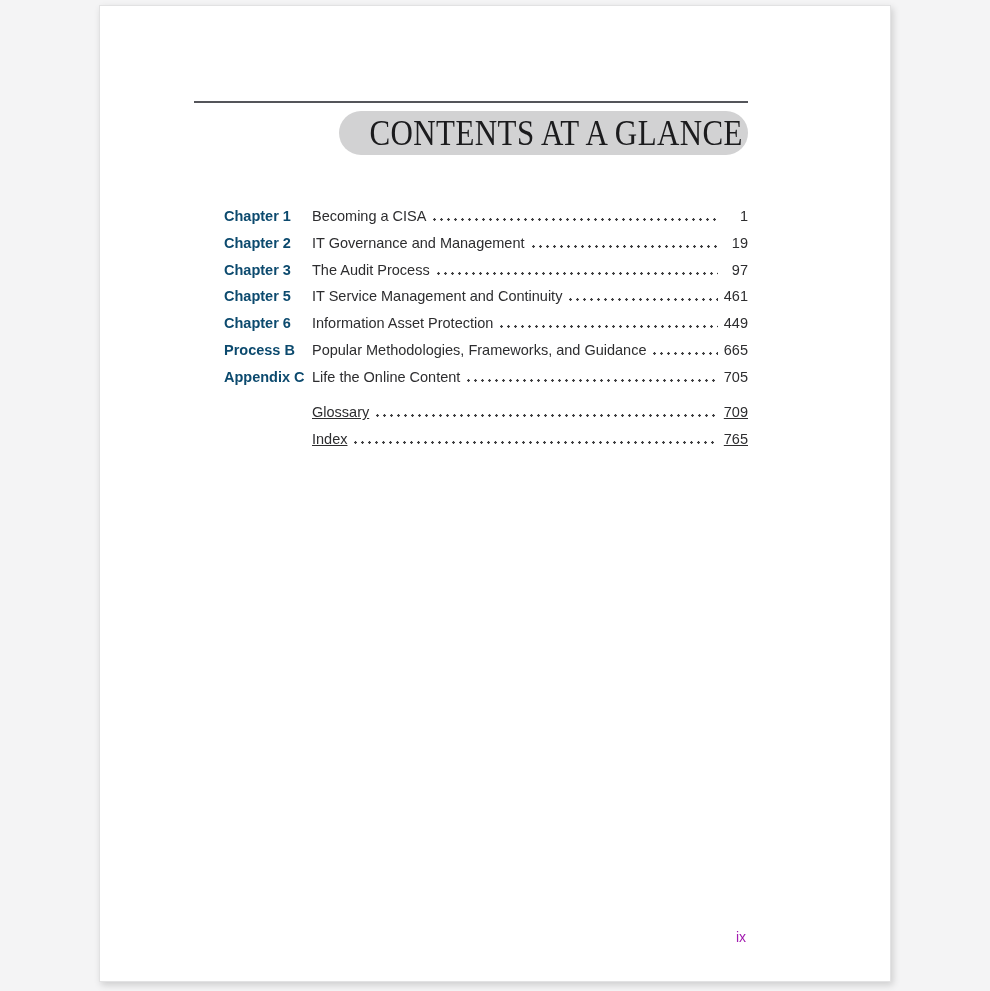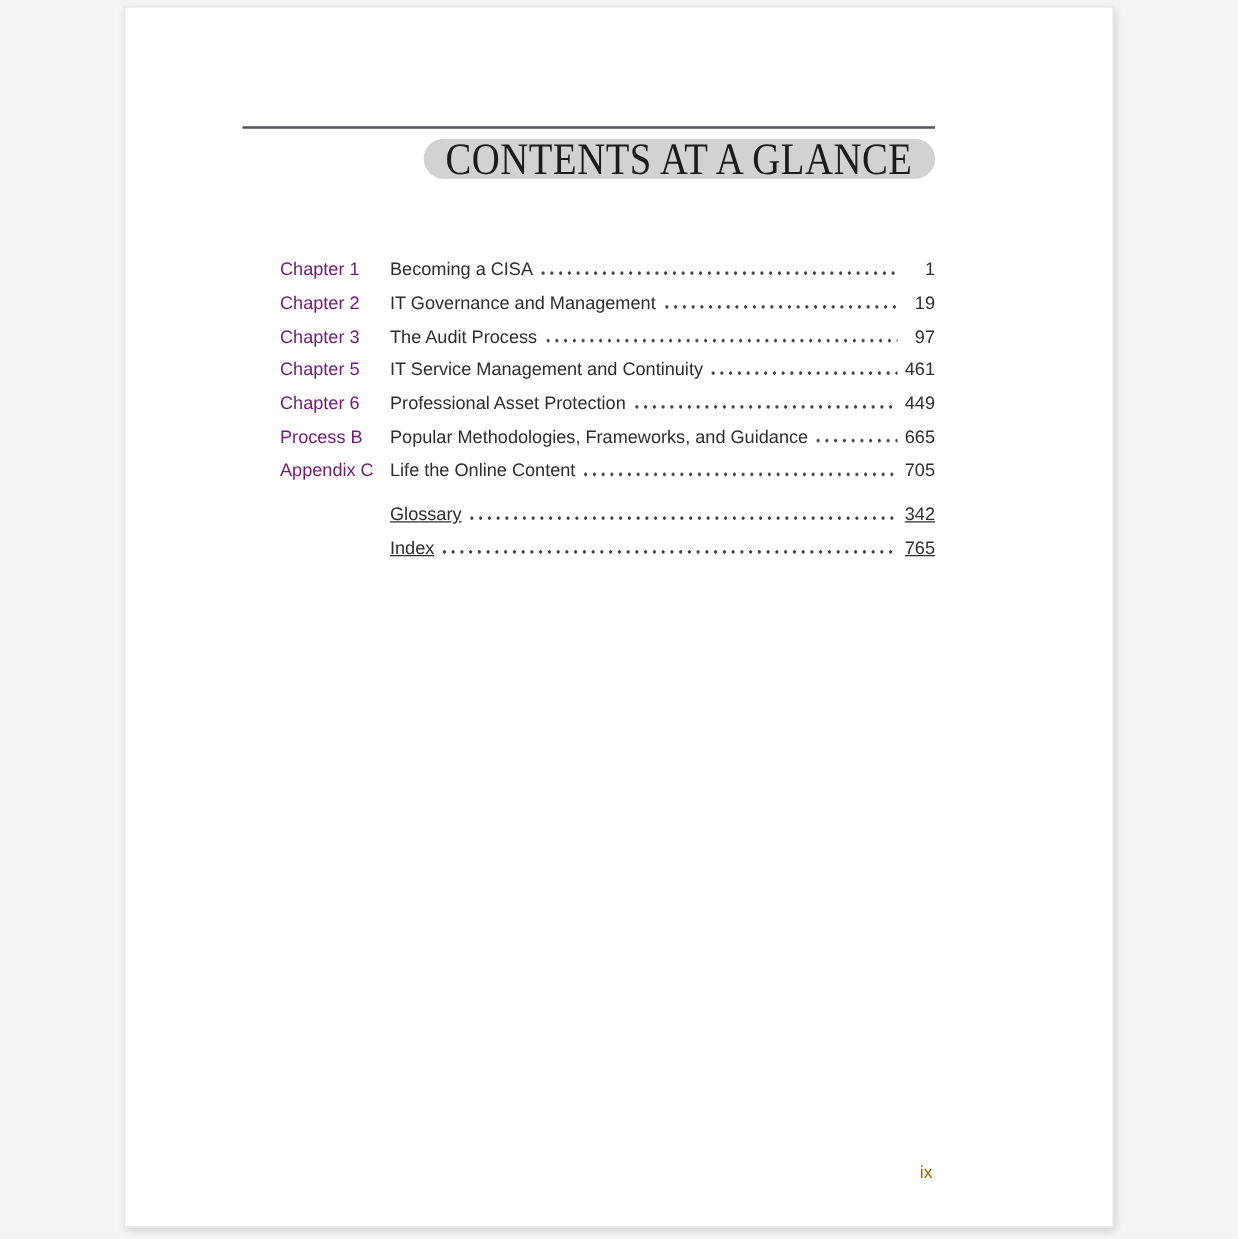--- a/index.html
+++ b/index.html
@@ -20,25 +20,24 @@
   }
   .title-rule {
     position: absolute;
     left: 94px; top: 95px;
     width: 554px; height: 2px;
     background: #54555a;
   }
   .title-banner {
     position: absolute;
     left: 239px; top: 105px;
-    width: 409px; height: 32px;
+    width: 409px; height: 44px;
     background: #d2d2d3;
     display: flex;
     align-items: center;
-    justify-content: center;
     overflow: hidden;
     border-radius: 22px;
   }
   .title-text {
     font-family: "Liberation Serif", serif;
     font-size: 36px;
     font-weight: 400;
     color: #1b1b1d;
     letter-spacing: 0.5px;
     white-space: nowrap;
@@ -56,43 +55,43 @@
   .toc-back { margin-top: 9px; text-decoration: underline; }
   .row {
     display: flex;
     align-items: baseline;
     height: 26.75px;
     line-height: 26.75px;
     white-space: nowrap;
   }
   .row .label {
     flex: 0 0 88px;
-    font-weight: 400;
-    color: #701a75;
+    font-weight: 700;
+    color: #0c4a6e;
   }
   .row .etitle { flex: 0 0 auto; }
   .row .leader {
     flex: 1 1 auto;
     height: 3px;
     margin: 0 4px 0 5px;
     background-image: radial-gradient(circle at 3.5px 1.5px, #3c3c3e 1.15px, rgba(0,0,0,0) 1.45px);
     background-size: 7px 3px;
     background-repeat: repeat-x;
   }
   .row .pageno {
     flex: 0 0 auto;
     min-width: 26px;
     text-align: right;
   }
   .folio {
     position: absolute;
     top: 923px;
     right: 144px;
     font-size: 14px;
-    color: #a16207;
+    color: #a21caf;
     text-align: right;
   }
 </style>
 </head>
 <body>
 
 <div class="sheet">
 
   <div class="title-rule"></div>
 
@@ -128,21 +127,21 @@
 
         <div class="row">
           <span class="label">Chapter 5</span>
           <span class="etitle">IT Service Management and Continuity</span>
           <span class="leader"></span>
           <span class="pageno">461</span>
         </div>
 
         <div class="row">
           <span class="label">Chapter 6</span>
-          <span class="etitle">Professional Asset Protection</span>
+          <span class="etitle">Information Asset Protection</span>
           <span class="leader"></span>
           <span class="pageno">449</span>
         </div>
 
 
         <div class="row">
           <span class="label">Process B</span>
           <span class="etitle">Popular Methodologies, Frameworks, and Guidance</span>
           <span class="leader"></span>
           <span class="pageno">665</span>
@@ -155,21 +154,21 @@
           <span class="pageno">705</span>
         </div>
       </div>
 
     <div class="toc-back">
 
         <div class="row">
           <span class="label"></span>
           <span class="etitle">Glossary</span>
           <span class="leader"></span>
-          <span class="pageno">342</span>
+          <span class="pageno">709</span>
         </div>
 
         <div class="row">
           <span class="label"></span>
           <span class="etitle">Index</span>
           <span class="leader"></span>
           <span class="pageno">765</span>
         </div>
       </div>
 

